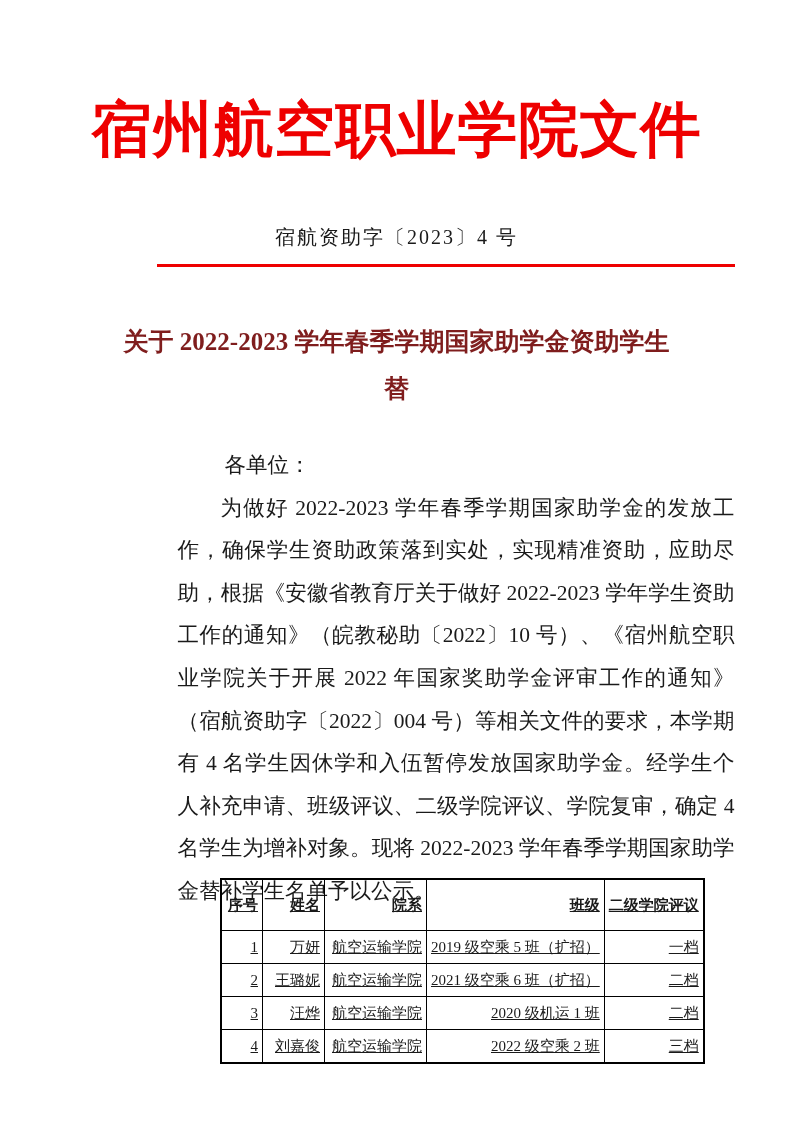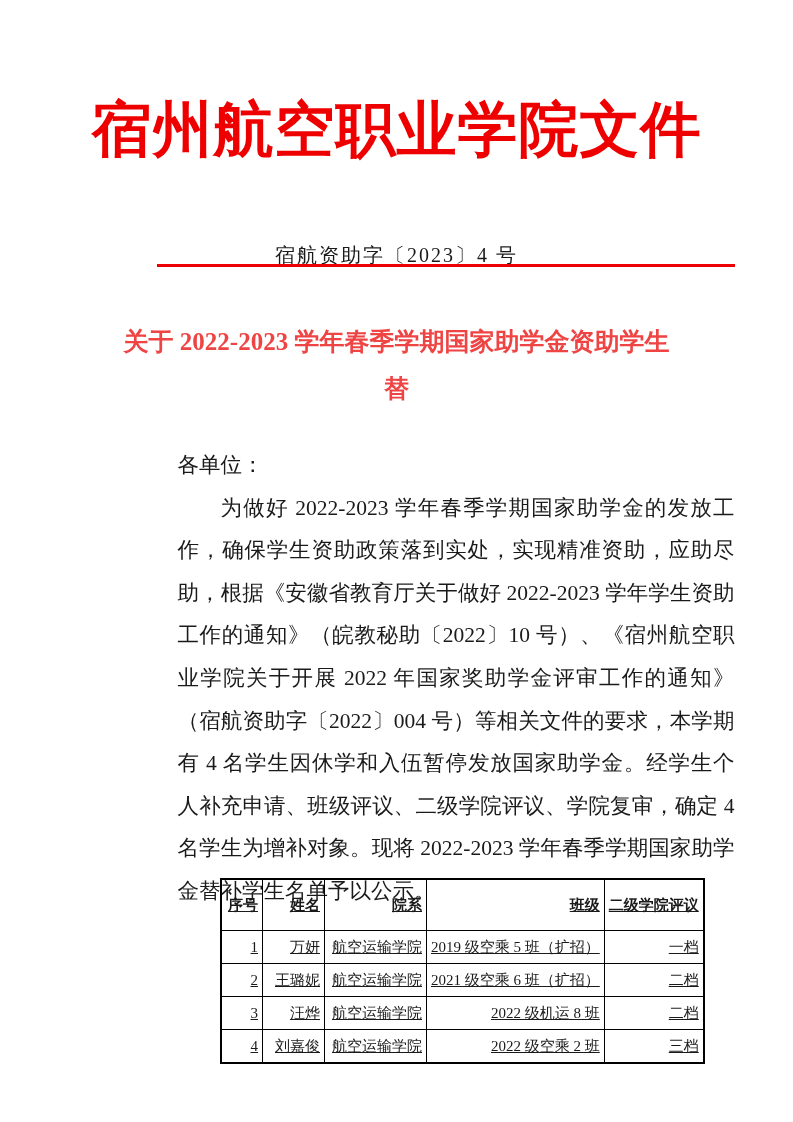--- a/index.html
+++ b/index.html
@@ -32,53 +32,53 @@
   }
   .doc-number {
     position: absolute;
     top: 224px;
     left: 0;
     right: 0;
     text-align: center;
     font-size: 20px;
     letter-spacing: 2px;
     color: #1a1a1a;
-    margin-top: 18px;
   }
   .red-line {
     position: absolute;
     top: 264px;
     left: 98px;
     width: 598px;
     height: 3px;
     background: var(--accent, #ee0000);
   }
   .main-title {
     position: absolute;
     top: 318px;
     left: 56px;
     right: 56px;
     text-align: center;
     font-size: 25px;
     font-weight: bold;
     line-height: 47px;
-    color: #ef4444;
+    color: #7f1d1d;
   }
   .body-block {
     position: absolute;
     top: 444px;
     left: 119px;
     width: 557px;
     font-size: 21.5px;
     line-height: 42.6px;
     color: #1a1a1a;
     text-align: justify;
   }
   .salutation {
     text-align: left;
+    margin-left: 47px;
   }
   .paragraph {
     text-indent: 2em;
     margin: 0;
   }
   .roster-table {
     position: absolute;
     top: 878px;
     left: 161px;
     border-collapse: collapse;
@@ -159,21 +159,21 @@
         <td>2</td>
         <td>王璐妮</td>
         <td>航空运输学院</td>
         <td>2021 级空乘 6 班（扩招）</td>
         <td>二档</td>
       </tr>
       <tr>
         <td>3</td>
         <td>汪烨</td>
         <td>航空运输学院</td>
-        <td>2022 级机运 8 班</td>
+        <td>2020 级机运 1 班</td>
         <td>二档</td>
       </tr>
       <tr>
         <td>4</td>
         <td>刘嘉俊</td>
         <td>航空运输学院</td>
         <td>2022 级空乘 2 班</td>
         <td>三档</td>
       </tr>
     </tbody>

